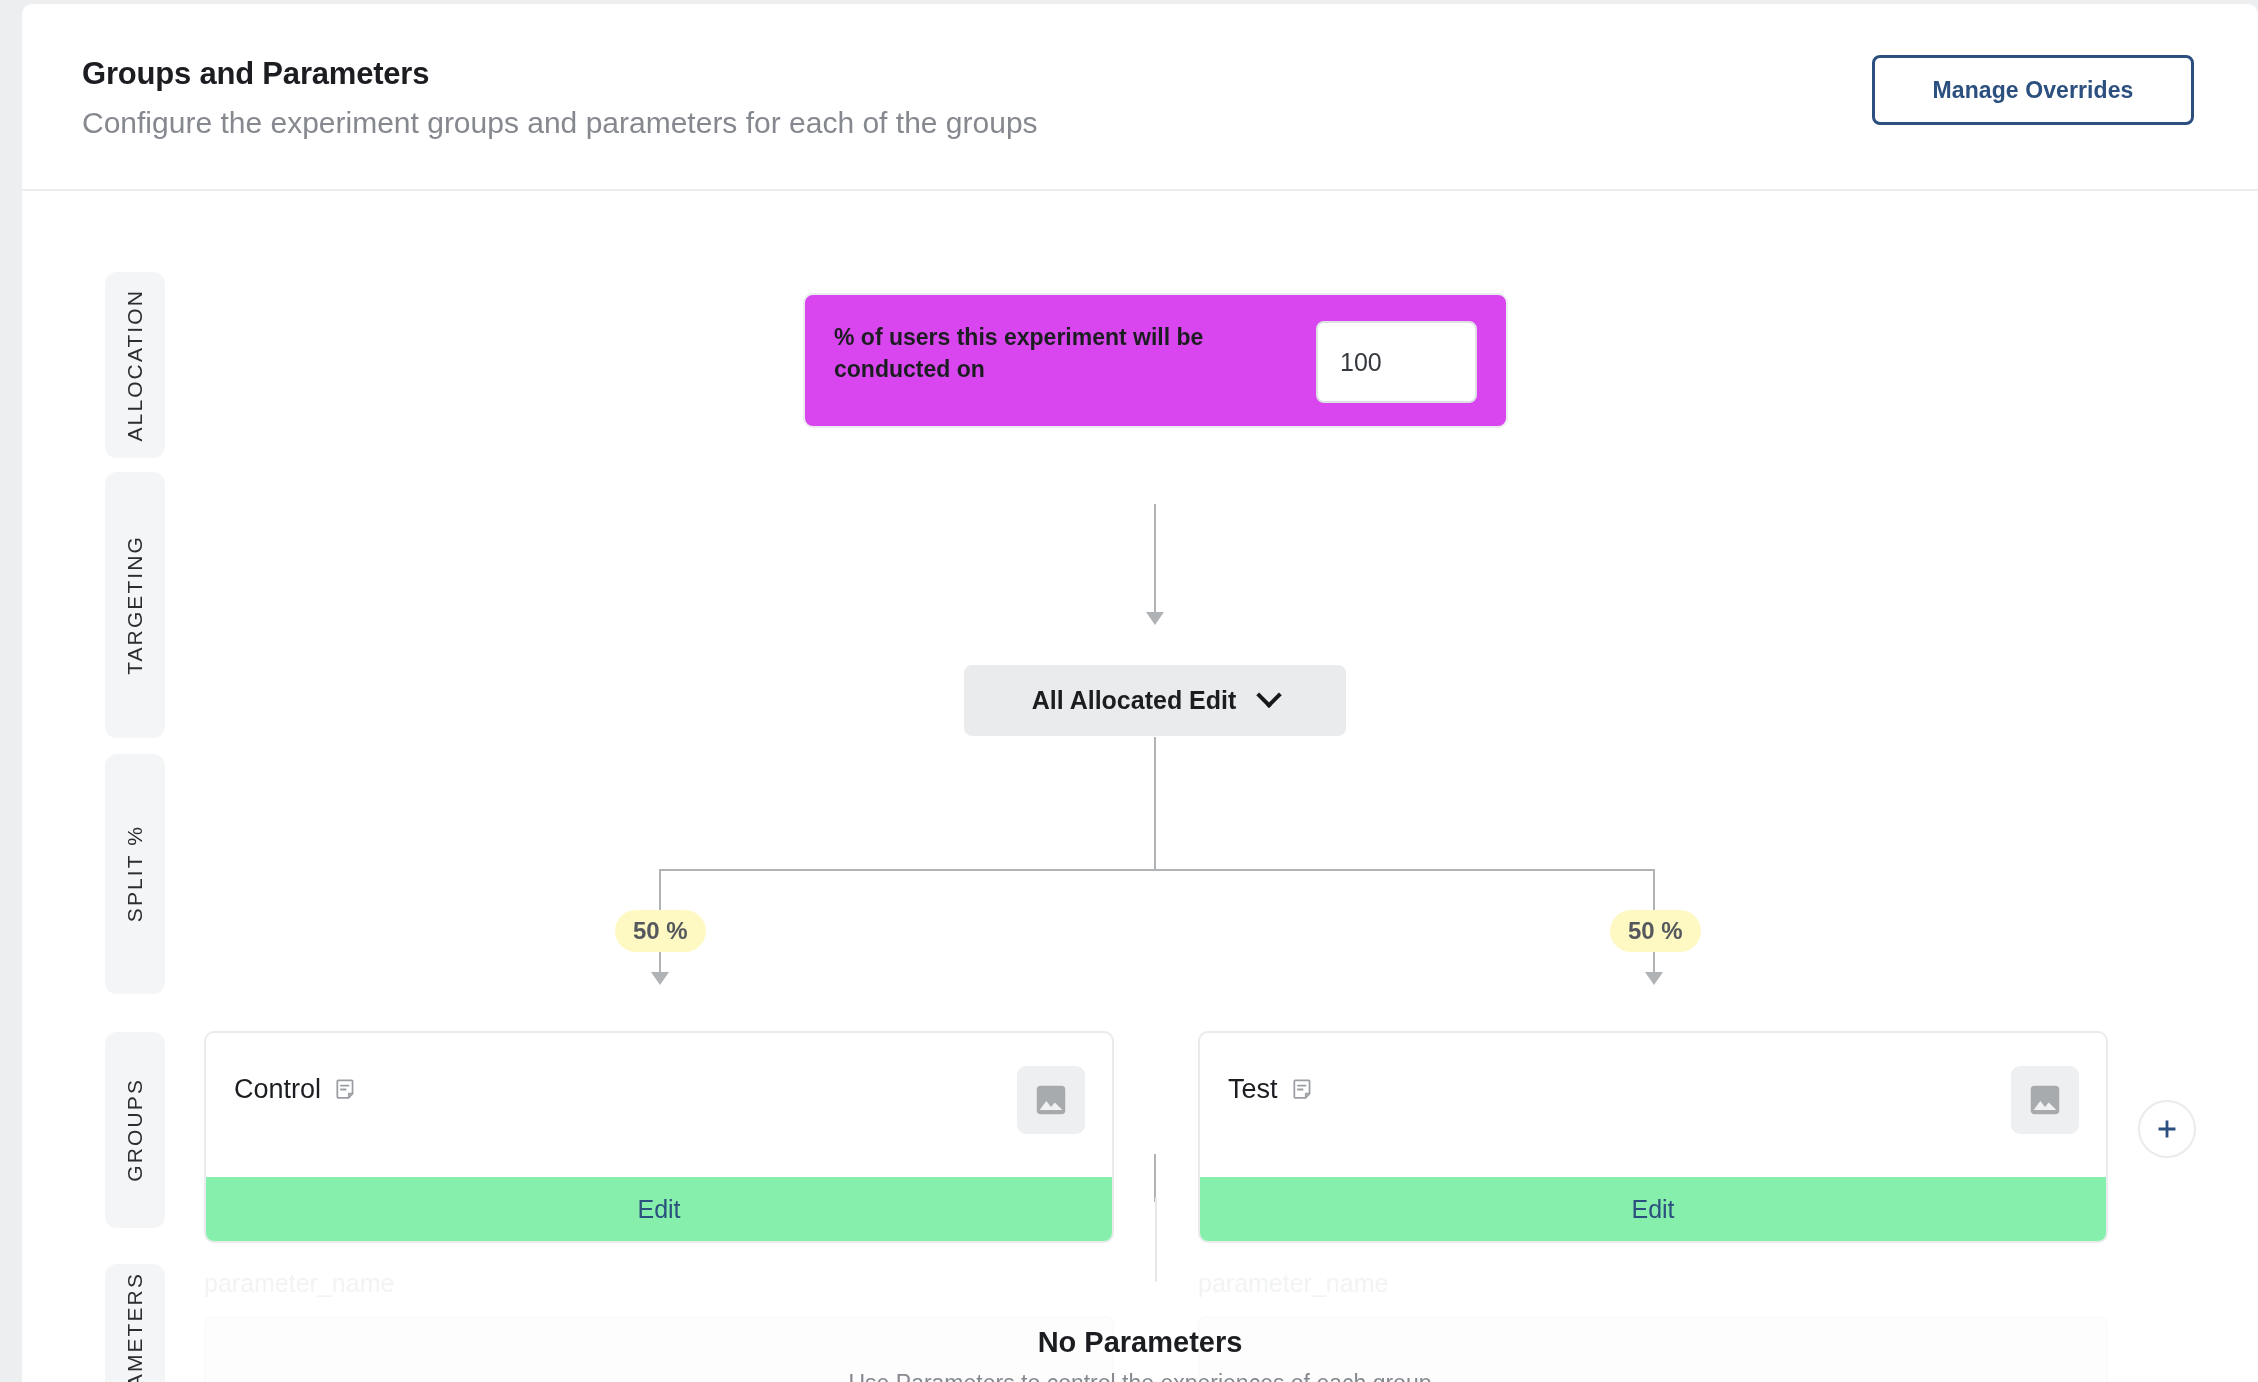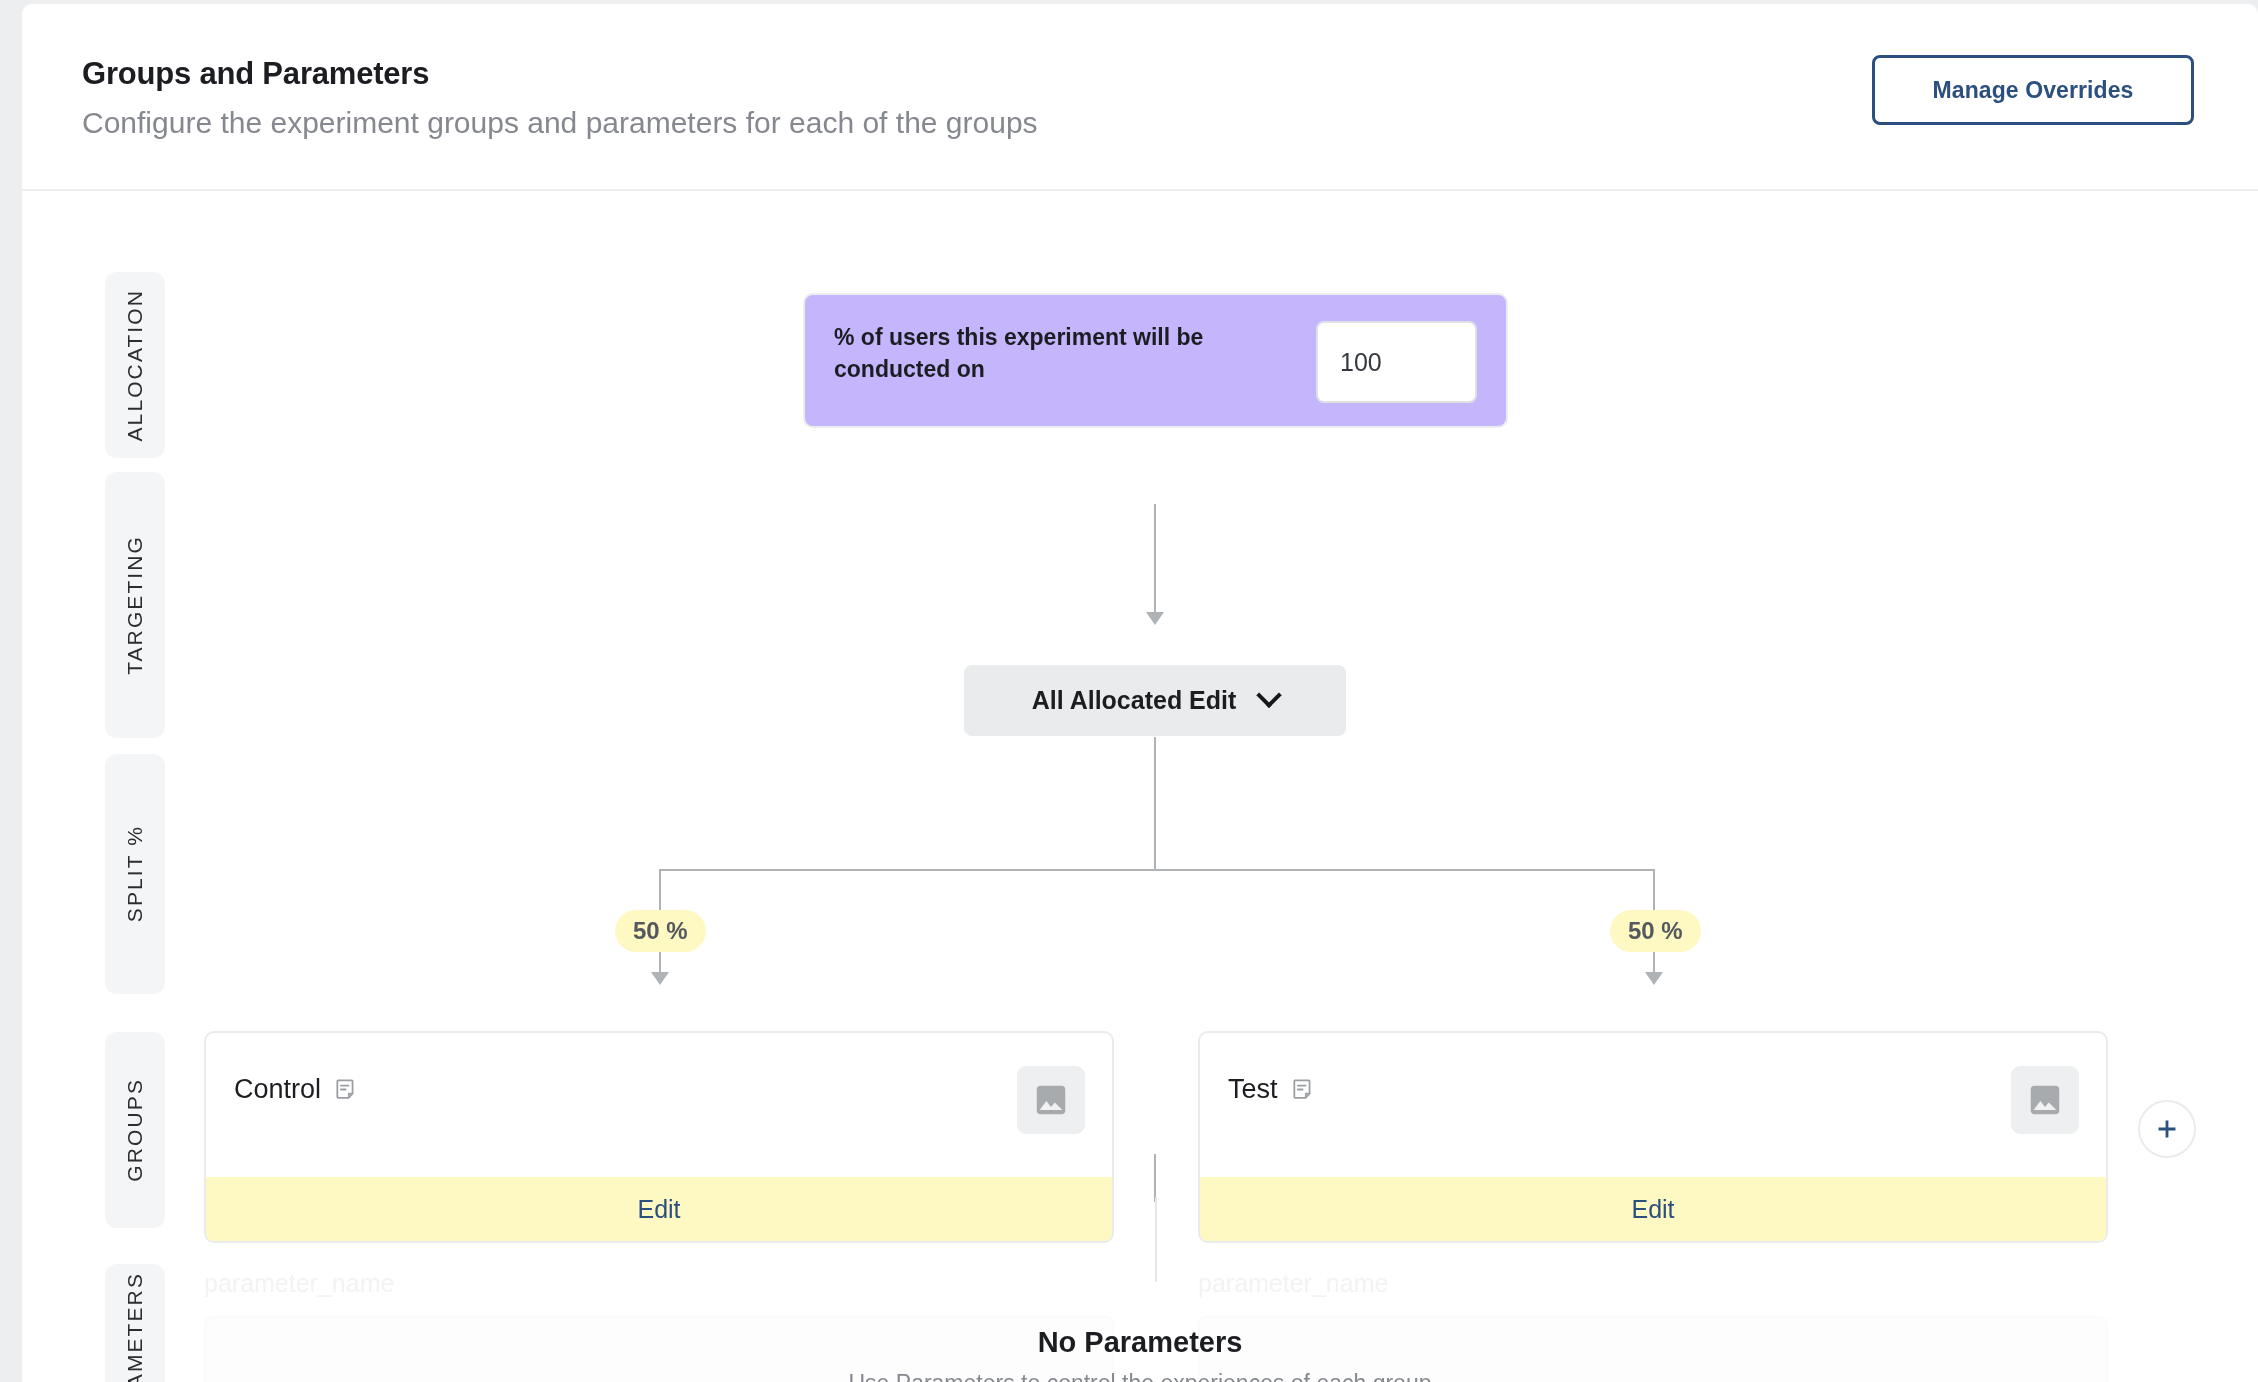--- a/index.html
+++ b/index.html
@@ -102,21 +102,21 @@
 
   
   .alloc-card {
     position: absolute;
     left: 781px;
     top: 289px;
     width: 705px;
     height: 135px;
     border: 2px solid #eaecee;
     border-radius: 10px;
-    background: #c4b5fd;
+    background: #d946ef;
   }
   .alloc-label {
     position: absolute;
     left: 29px;
     top: 27px;
     width: 430px;
     font-size: 23px;
     font-weight: bold;
     color: #1b1d21;
     line-height: 1.37;
@@ -254,21 +254,21 @@
     cursor: pointer;
   }
   .img-icon { display: block; width: 36px; height: 36px; }
 
   .edit-bar {
     position: absolute;
     left: 0;
     bottom: 0;
     width: 100%;
     height: 64px;
-    background: #fef9c3;
+    background: #86efac;
     display: flex;
     align-items: center;
     justify-content: center;
     font-size: 25px;
     color: #2b4f7e;
     font-weight: normal;
     cursor: pointer;
     border: none;
     font-family: "Liberation Sans", sans-serif;
   }

